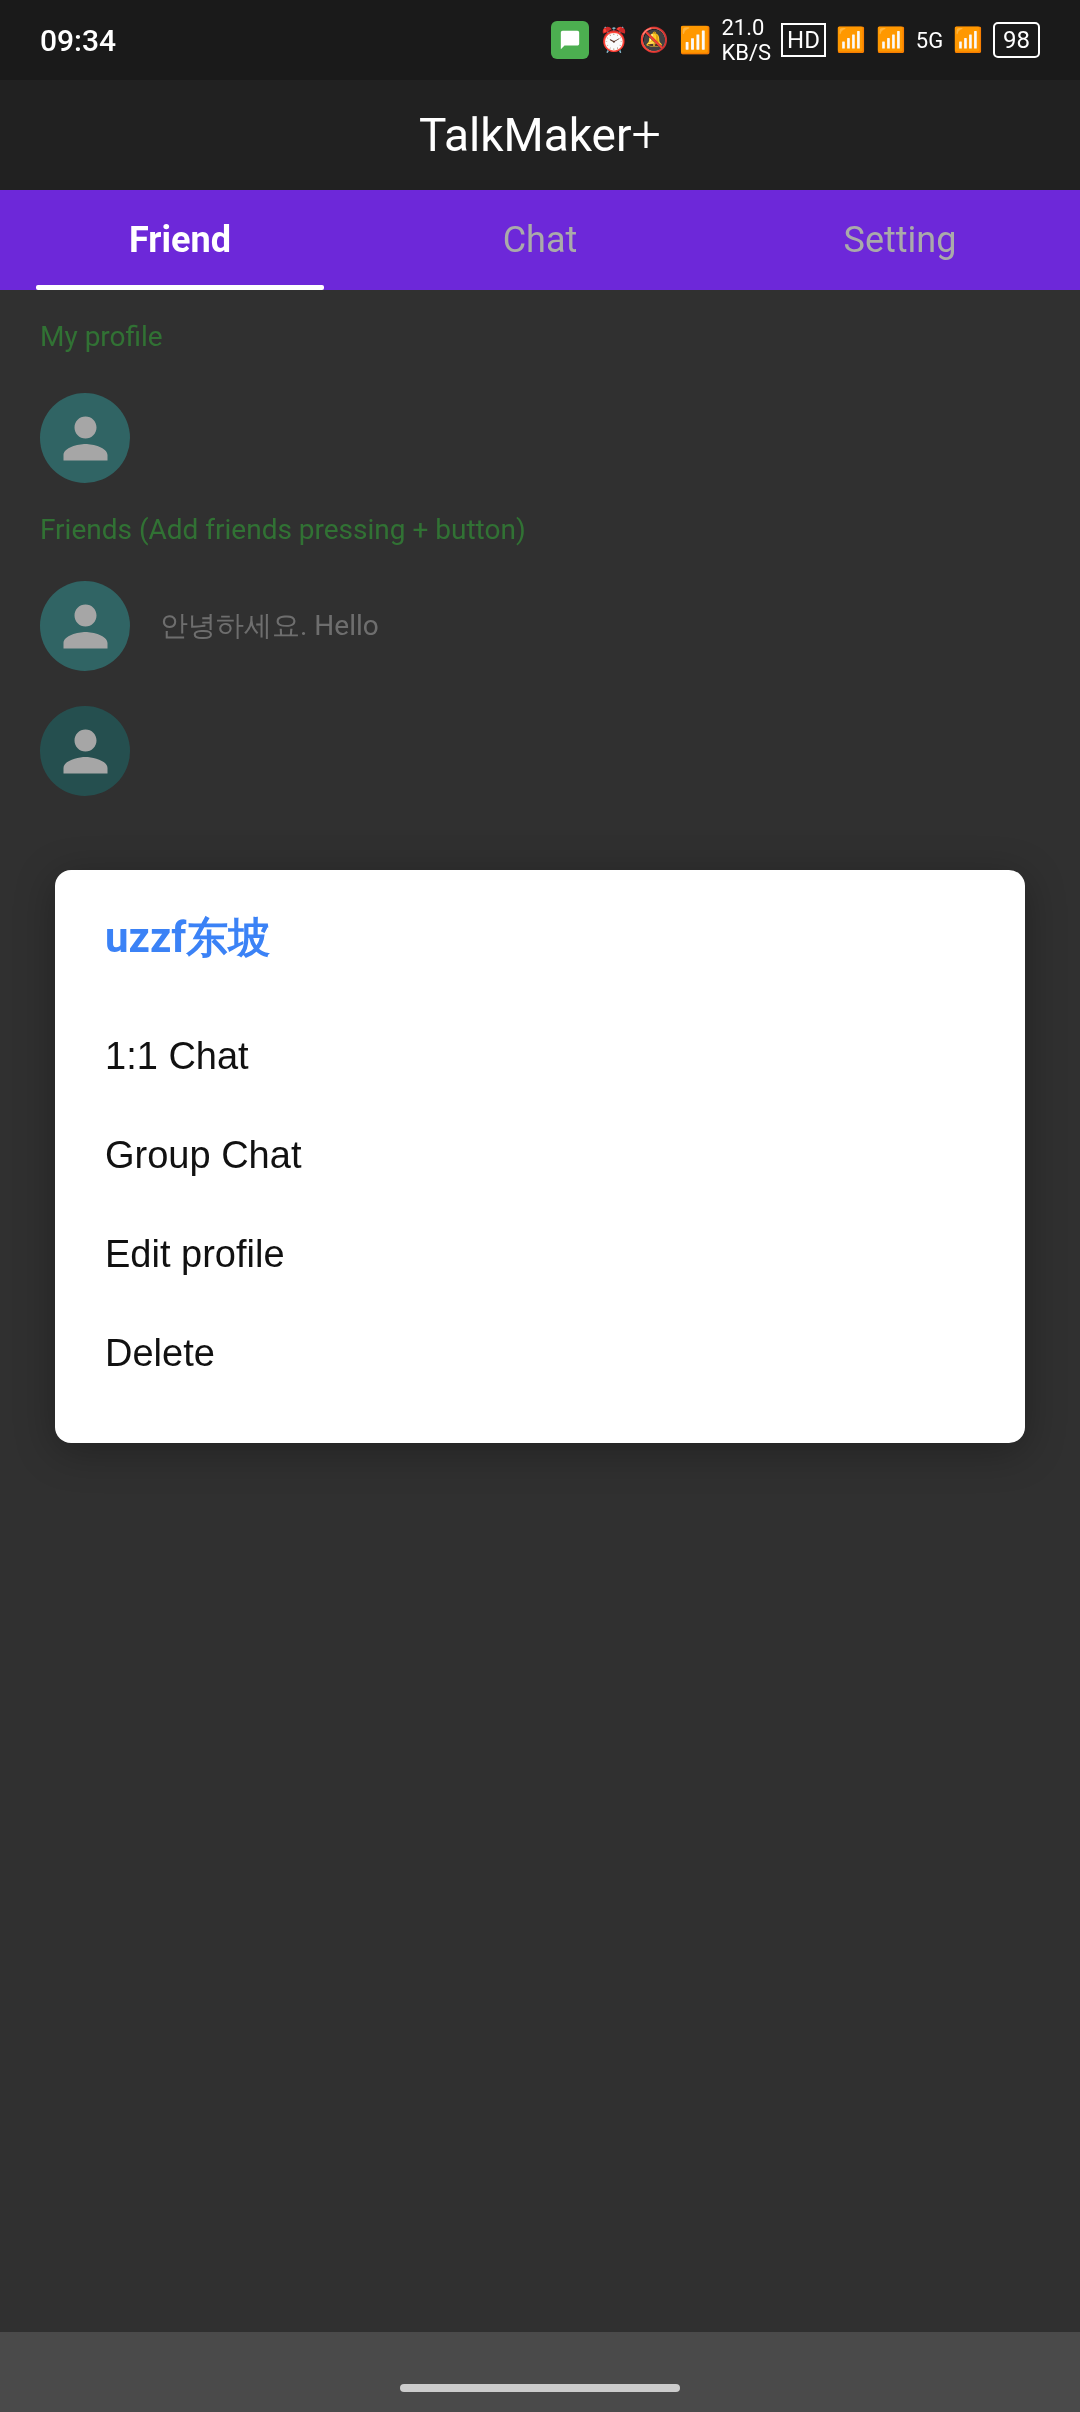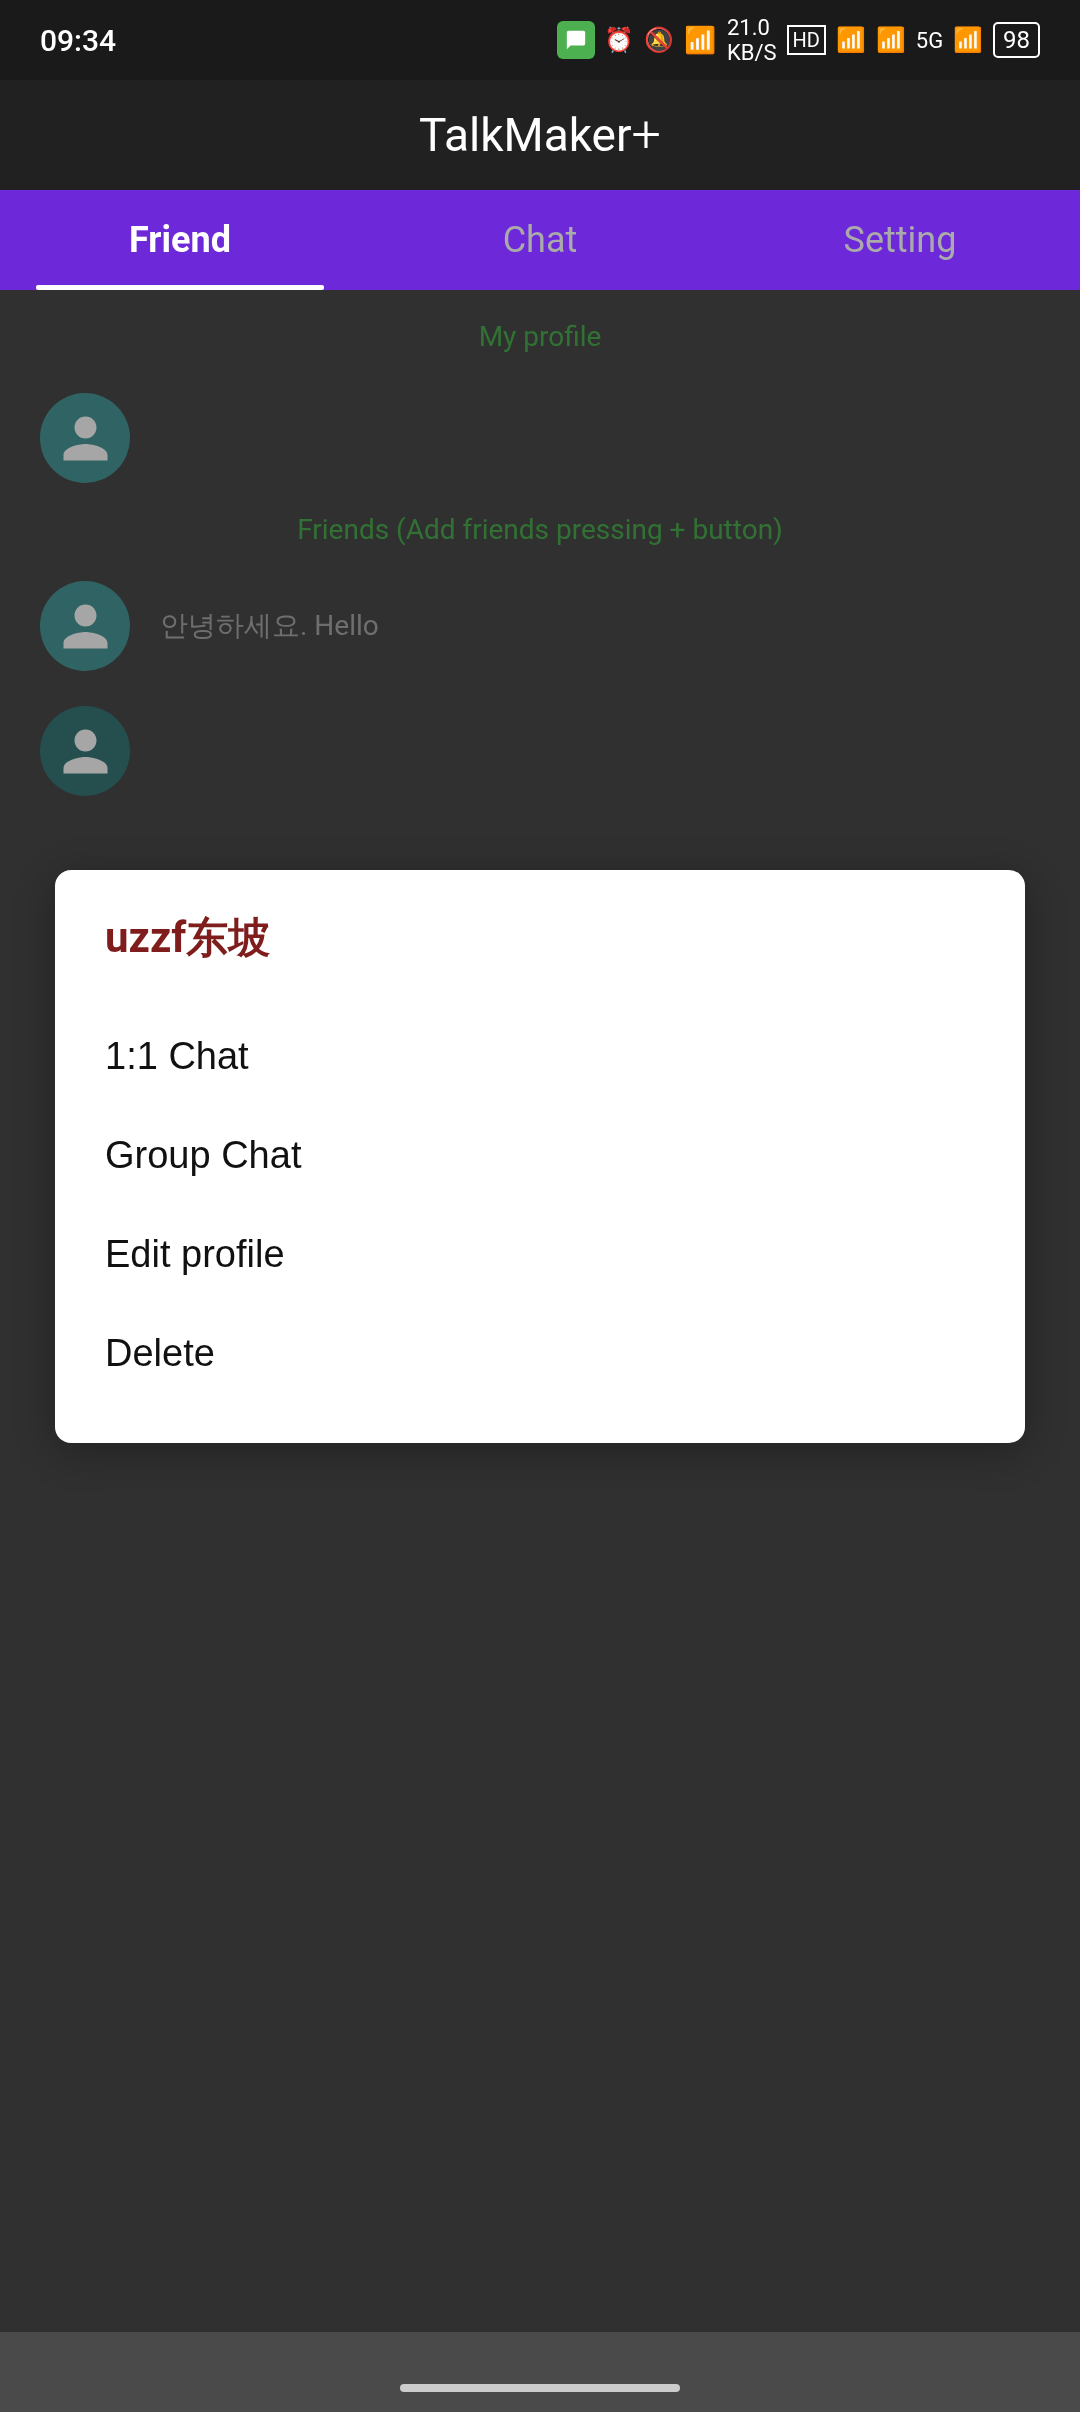--- a/index.html
+++ b/index.html
@@ -111,21 +111,20 @@
       bottom: 0;
       left: 10%;
       width: 80%;
       height: 5px;
       background: white;
       border-radius: 2px;
     }
 
     .content-area {
       padding: 30px 40px;
-      text-align: center;
     }
 
     .section-label {
       color: #4CAF50;
       font-size: 28px;
       margin-bottom: 20px;
     }
 
     .profile-item {
       display: flex;
@@ -206,21 +205,21 @@
       background: white;
       border-radius: 16px;
       padding: 40px 50px;
       z-index: 100;
       box-shadow: 0 8px 40px rgba(0,0,0,0.3);
     }
 
     .menu-title {
       font-size: 42px;
       font-weight: 700;
-      color: #7f1d1d;
+      color: #3b82f6;
       margin-bottom: 10px;
     }
 
     .menu-divider {
       height: 1px;
       background: transparent;
       margin: 20px 0;
     }
 
     .menu-item {
@@ -265,21 +264,21 @@
   <div class="status-icons">
     <div class="status-icon-msg">
       <svg viewBox="0 0 24 24" width="22" height="22" fill="white">
         <path d="M20 2H4c-1.1 0-2 .9-2 2v18l4-4h14c1.1 0 2-.9 2-2V4c0-1.1-.9-2-2-2z"></path>
       </svg>
     </div>
     <span>⏰</span>
     <span>🔕</span>
     <span style="font-size:26px;">📶</span>
     <span style="font-size:22px;">21.0<br>KB/S</span>
-    <span style="font-size:20px; border:2px solid white; padding:1px 4px; border-radius:0;">HD</span>
+    <span style="font-size:24px; border:2px solid white; padding:1px 4px; border-radius:0;">HD</span>
     <span>📶</span>
     <span>📶</span>
     <span style="font-size:22px;">5G</span>
     <span>📶</span>
     <span style="border:2px solid white; padding:2px 8px; border-radius:5px; font-size:24px;">
       <span>98</span>
     </span>
   </div>
 </div>
 

